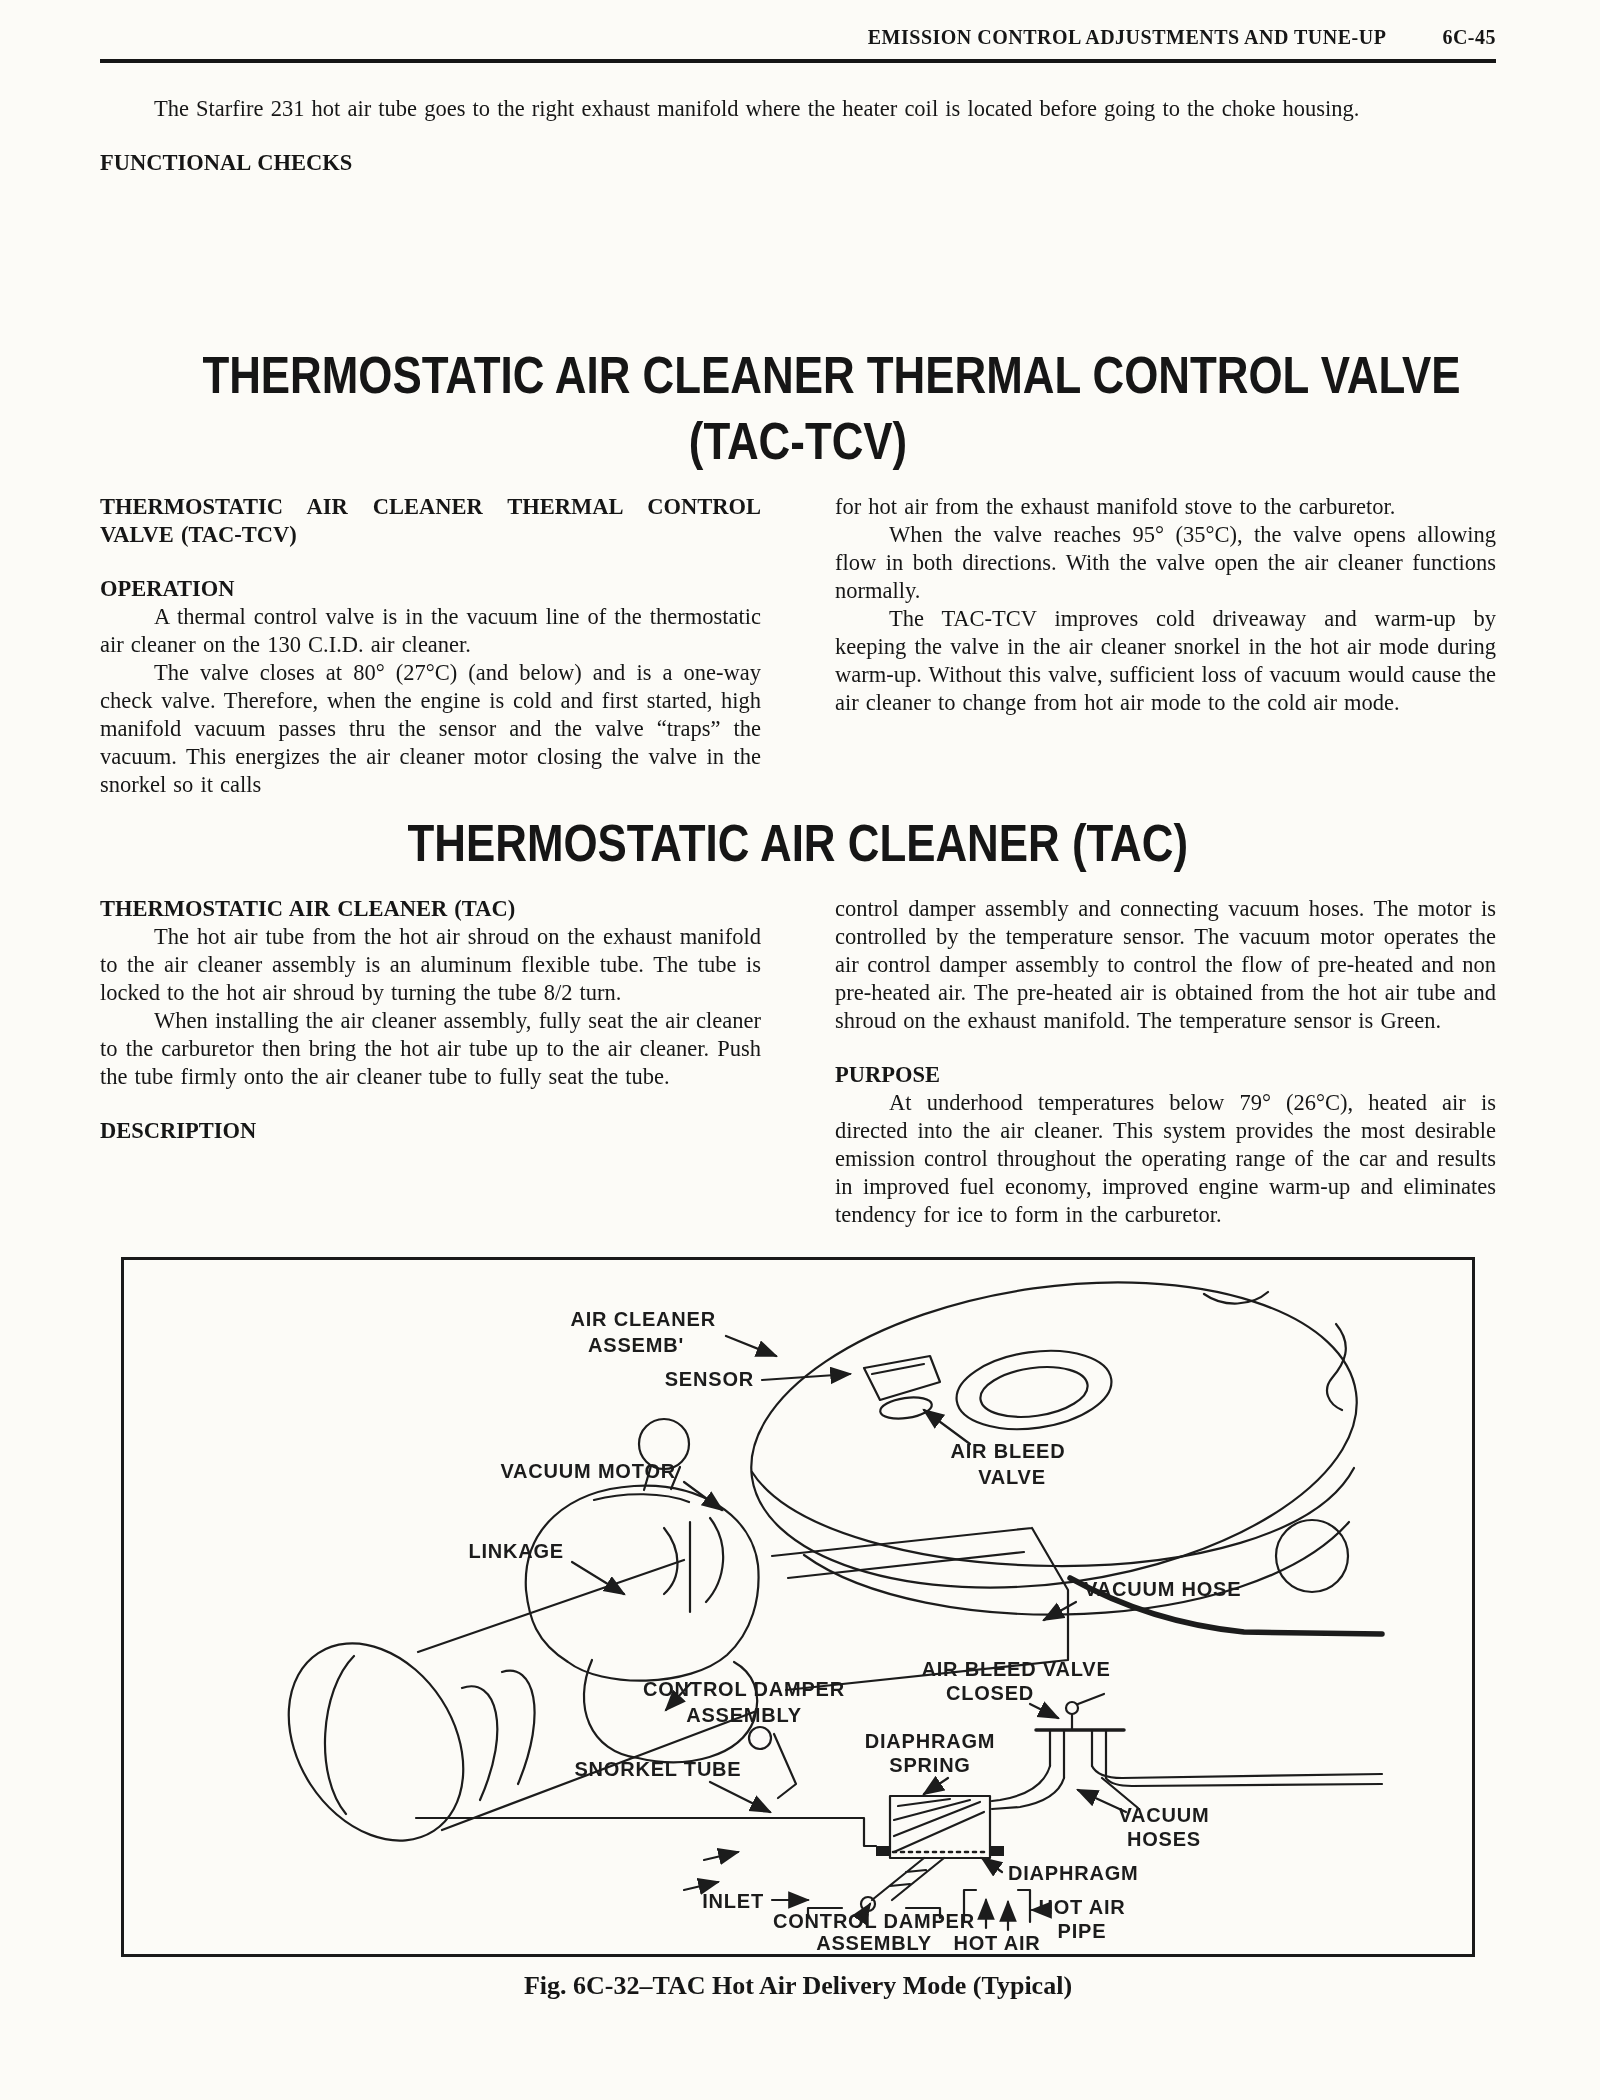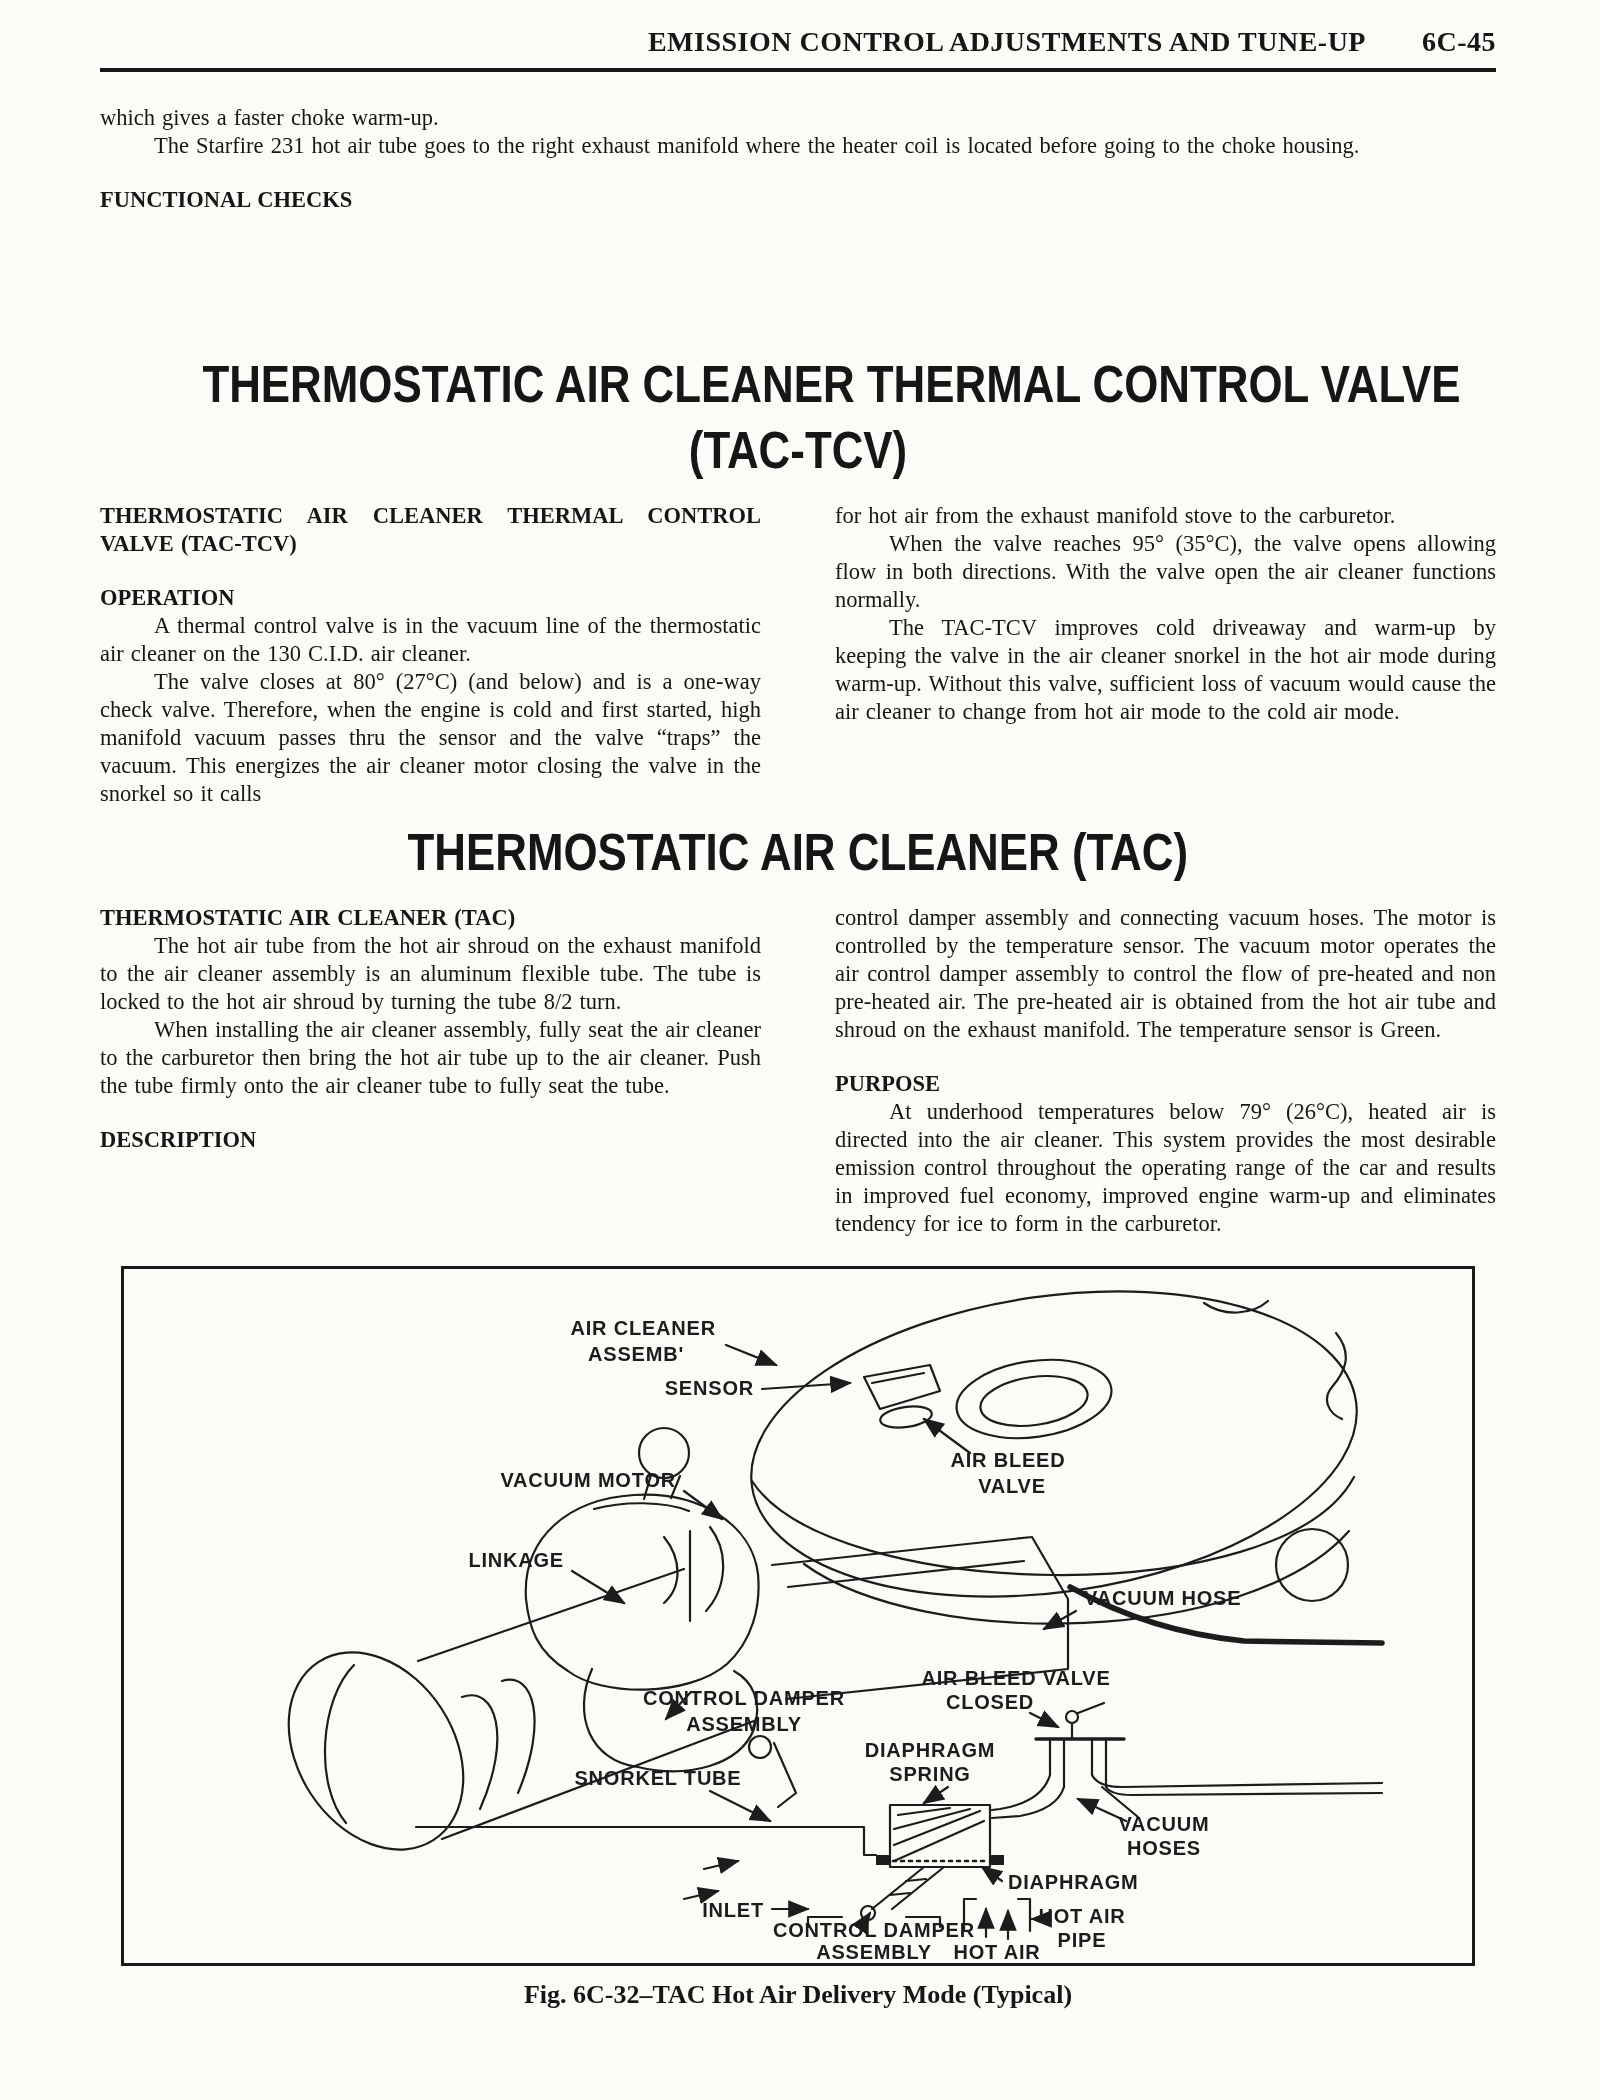--- a/index.html
+++ b/index.html
@@ -3,21 +3,21 @@
 <meta charset="utf-8">
 <style>
   html,body { margin:0; padding:0; background:#e8e8e8; }
   .page {
     position:relative; width:1600px; height:2100px; overflow:hidden;
     background:#fcfbf7; color:#161616; box-sizing:border-box;
     padding:26px 104px 0 100px;
     font-family:"Liberation Serif", serif;
   }
   .hdr-row { display:flex; justify-content:flex-end; align-items:baseline; gap:56px;
-    font-weight:bold; font-size:28px; letter-spacing:.5px; }
+    font-weight:bold; font-size:20px; letter-spacing:.5px; }
   .rule { height:4px; background:#161616; margin-top:10px; }
 
   .cols { display:flex; gap:74px; }
   .col { flex:1; font-size:22.5px; line-height:28px; text-align:justify; word-spacing:1.5px; }
   .col p { margin:0; }
   .ind { text-indent:2.4em; }
   .spread { text-align-last:justify; }
   h3.subhead { font-size:22.5px; line-height:28px; margin:0; font-weight:bold; }
   .gap-top { margin-top:26px !important; }
 
@@ -51,21 +51,20 @@
   <header>
     <div class="hdr-row">
       <span>EMISSION CONTROL ADJUSTMENTS AND TUNE-UP</span>
       <span>6C-45</span>
     </div>
     <div class="rule"></div>
   </header>
 
   <section class="cols intro">
     <div class="col">
-      <p>which gives a faster choke warm-up.</p>
       <p class="ind">The Starfire 231 hot air tube goes to the right exhaust manifold where the heater coil is located before going to the choke housing.</p>
       <h3 class="subhead gap-top">FUNCTIONAL CHECKS</h3>
     </div>
   </section>
 
   <h1 class="display">
     <span class="dline">THERMOSTATIC AIR CLEANER THERMAL CONTROL VALVE</span><br>
     <span class="dline sub">(TAC-TCV)</span>
   </h1>
 

